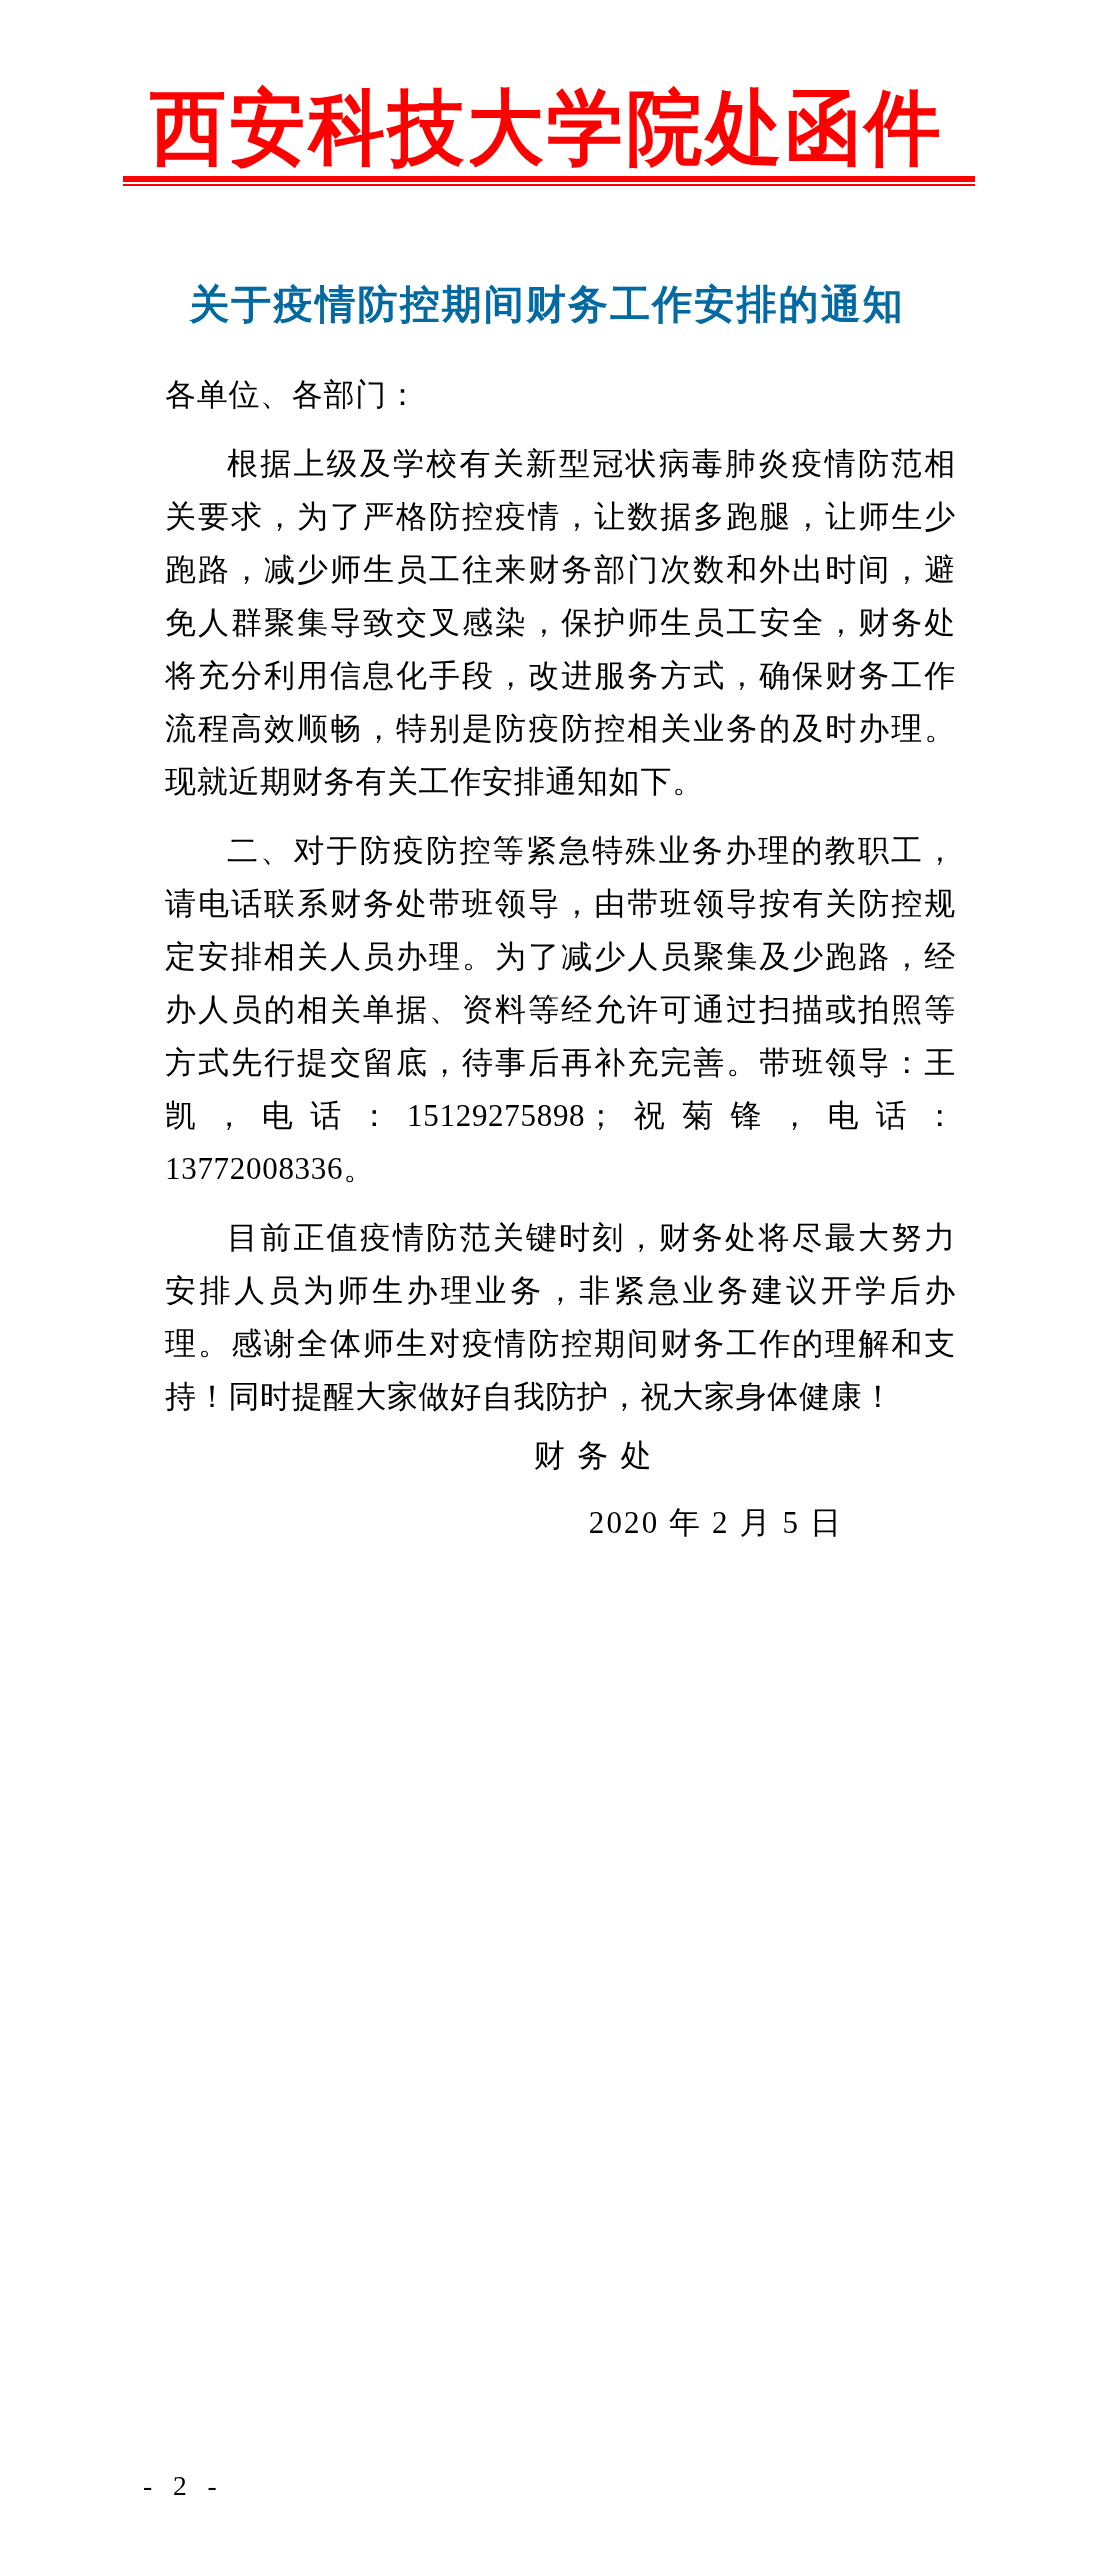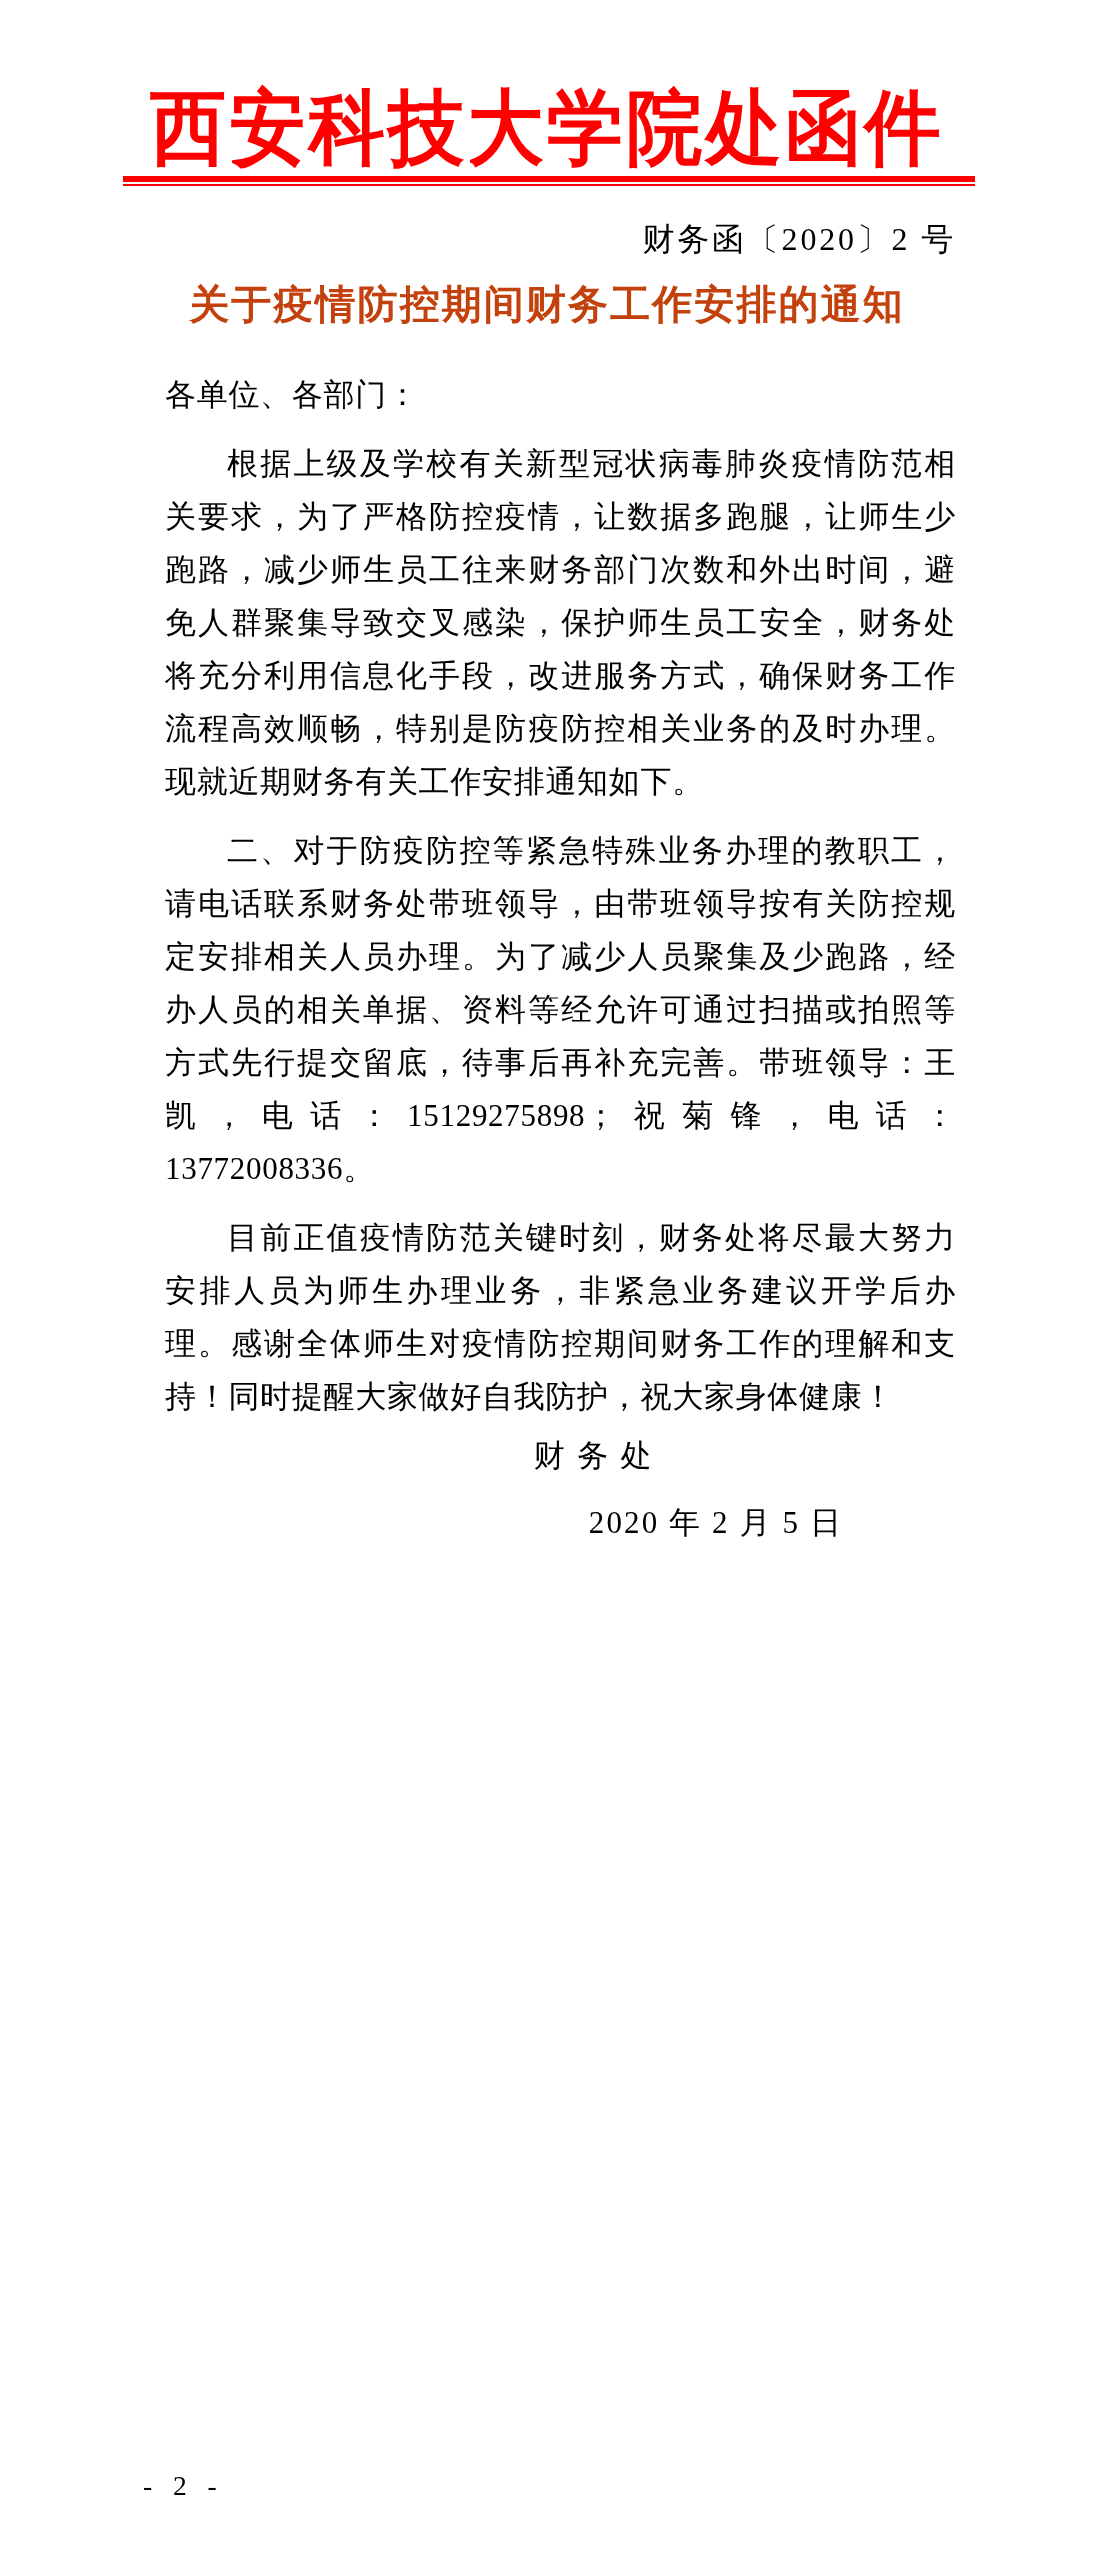--- a/index.html
+++ b/index.html
@@ -72,21 +72,21 @@
     top: 281px;
     left: 110px;
     width: 874px;
     margin: 0;
     text-align: center;
     font-family: "Liberation Sans", sans-serif;
     font-weight: bold;
     font-size: 40px;
     line-height: 46px;
     letter-spacing: 2.1px;
-    color: #c2410c;
+    color: #0369a1;
     white-space: nowrap;
   }
 
   
   .body-block {
     position: absolute;
     top: 352px;
     left: 149px;
     width: 823px;
     font-size: 31px;
@@ -137,21 +137,20 @@
 </head>
 <body>
 
 <div class="page">
 
   <div class="masthead">西安科技大学院处函件</div>
 
   <div class="rule-thick"></div>
   <div class="rule-thin"></div>
 
-  <div class="doc-number">财务函〔2020〕2 号</div>
 
   <h1 class="title">关于疫情防控期间财务工作安排的通知</h1>
 
   <div class="body-block">
     <p class="salutation">各单位、各部门：</p>
     <p class="para">根据上级及学校有关新型冠状病毒肺炎疫情防范相关要求，为了严格防控疫情，让数据多跑腿，让师生少跑路，减少师生员工往来财务部门次数和外出时间，避免人群聚集导致交叉感染，保护师生员工安全，财务处将充分利用信息化手段，改进服务方式，确保财务工作流程高效顺畅，特别是防疫防控相关业务的及时办理。现就近期财务有关工作安排通知如下。</p>
     <p class="para">二、对于防疫防控等紧急特殊业务办理的教职工，请电话联系财务处带班领导，由带班领导按有关防控规定安排相关人员办理。为了减少人员聚集及少跑路，经办人员的相关单据、资料等经允许可通过扫描或拍照等方式先行提交留底，待事后再补充完善。带班领导：王凯，电话：15129275898；祝菊锋，电话：13772008336。</p>
     <p class="para">目前正值疫情防范关键时刻，财务处将尽最大努力安排人员为师生办理业务，非紧急业务建议开学后办理。感谢全体师生对疫情防控期间财务工作的理解和支持！同时提醒大家做好自我防护，祝大家身体健康！</p>
   </div>
 

